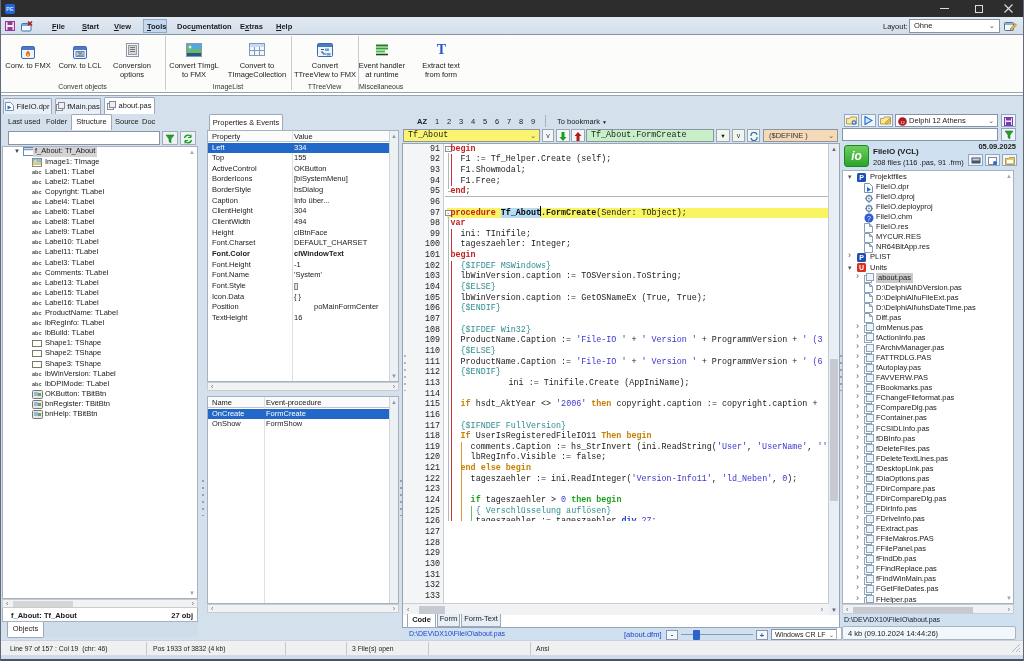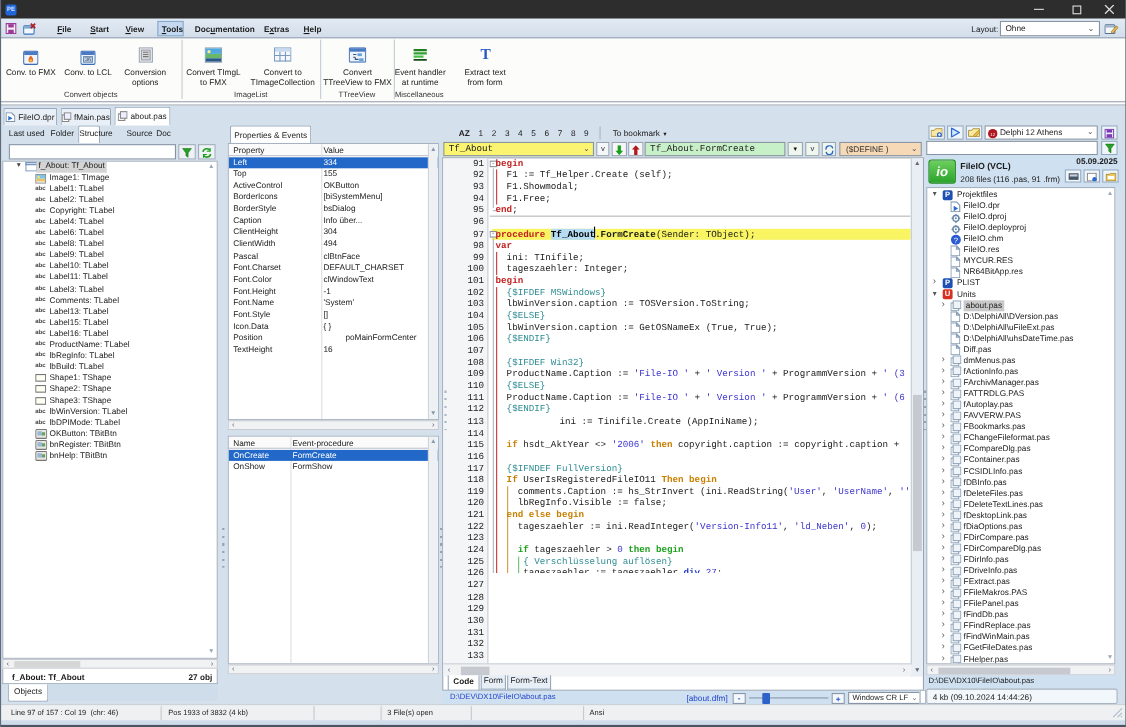--- a/index.html
+++ b/index.html
@@ -152,21 +152,21 @@
         </svg></span> fMain.pas</div>
   <div class="tab act" style="left:104px;top:1px;width:51px;height:17px;line-height:16px;"><span class="ticn" style="margin-top:3px;"><svg width="9" height="9">
           <rect x="0.5" y="2.5" width="6" height="6" fill="#fff" stroke="#888"></rect>
           <rect x="2.5" y="0.5" width="6" height="6" fill="#eef" stroke="#888"></rect>
         </svg></span> about.pas</div>
 </div>
 
 <div class="abs" style="left:2px;top:114px;width:201px;height:526px;">
   <div class="abs" style="left:6px;top:3px;">Last used</div>
   <div class="abs" style="left:44px;top:3px;">Folder</div>
-  <div class="tab act" style="left:69px;top:0px;width:20px;height:16px;line-height:14px;">Structure</div>
+  <div class="tab act" style="left:69px;top:0px;width:41px;height:16px;line-height:14px;">Structure</div>
   <div class="abs" style="left:113px;top:3px;">Source</div>
   <div class="abs" style="left:140px;top:3px;">Doc</div>
   <div class="cbx" style="left:6px;top:17px;width:152px;height:14px;"></div>
   <div class="abs" style="left:160px;top:17px;width:16px;height:14px;background:#eef2f6;border:1px solid #a0aebc;">
       <svg width="10" height="10" style="margin:1.5px auto;">
         <path d="M1 1 h8 l-3 4 v4 l-2 -1.5 v-2.5z" fill="#28a028" stroke="#107010" stroke-width="0.5"></path>
       </svg>
     </div>
   <div class="abs" style="left:178px;top:17px;width:16px;height:14px;background:#eef2f6;border:1px solid #a0aebc;">
       <svg width="10" height="10" style="margin:1.5px auto;">
@@ -361,28 +361,28 @@
       </div>
 <div style="position:absolute;left:0;top:75.40px;height:10.65px;line-height:10.65px;width:100%;">
         <span style="position:absolute;left:4px;white-space:nowrap;">ClientHeight</span>
         <span style="position:absolute;left:86px;white-space:nowrap;">304</span>
       </div>
 <div style="position:absolute;left:0;top:86.05px;height:10.65px;line-height:10.65px;width:100%;">
         <span style="position:absolute;left:4px;white-space:nowrap;">ClientWidth</span>
         <span style="position:absolute;left:86px;white-space:nowrap;">494</span>
       </div>
 <div style="position:absolute;left:0;top:96.70px;height:10.65px;line-height:10.65px;width:100%;">
-        <span style="position:absolute;left:4px;white-space:nowrap;">Pascal</span>
+        <span style="position:absolute;left:4px;white-space:nowrap;">Height</span>
         <span style="position:absolute;left:86px;white-space:nowrap;">clBtnFace</span>
       </div>
 <div style="position:absolute;left:0;top:107.35px;height:10.65px;line-height:10.65px;width:100%;">
         <span style="position:absolute;left:4px;white-space:nowrap;">Font.Charset</span>
         <span style="position:absolute;left:86px;white-space:nowrap;">DEFAULT_CHARSET</span>
       </div>
-<div style="position:absolute;left:0;top:118.00px;height:10.65px;line-height:10.65px;width:100%;">
+<div style="position:absolute;left:0;top:118.00px;height:10.65px;line-height:10.65px;width:100%;font-weight:bold;">
         <span style="position:absolute;left:4px;white-space:nowrap;">Font.Color</span>
         <span style="position:absolute;left:86px;white-space:nowrap;">clWindowText</span>
       </div>
 <div style="position:absolute;left:0;top:128.65px;height:10.65px;line-height:10.65px;width:100%;">
         <span style="position:absolute;left:4px;white-space:nowrap;">Font.Height</span>
         <span style="position:absolute;left:86px;white-space:nowrap;">-1</span>
       </div>
 <div style="position:absolute;left:0;top:139.30px;height:10.65px;line-height:10.65px;width:100%;">
         <span style="position:absolute;left:4px;white-space:nowrap;">Font.Name</span>
         <span style="position:absolute;left:86px;white-space:nowrap;">'System'</span>

